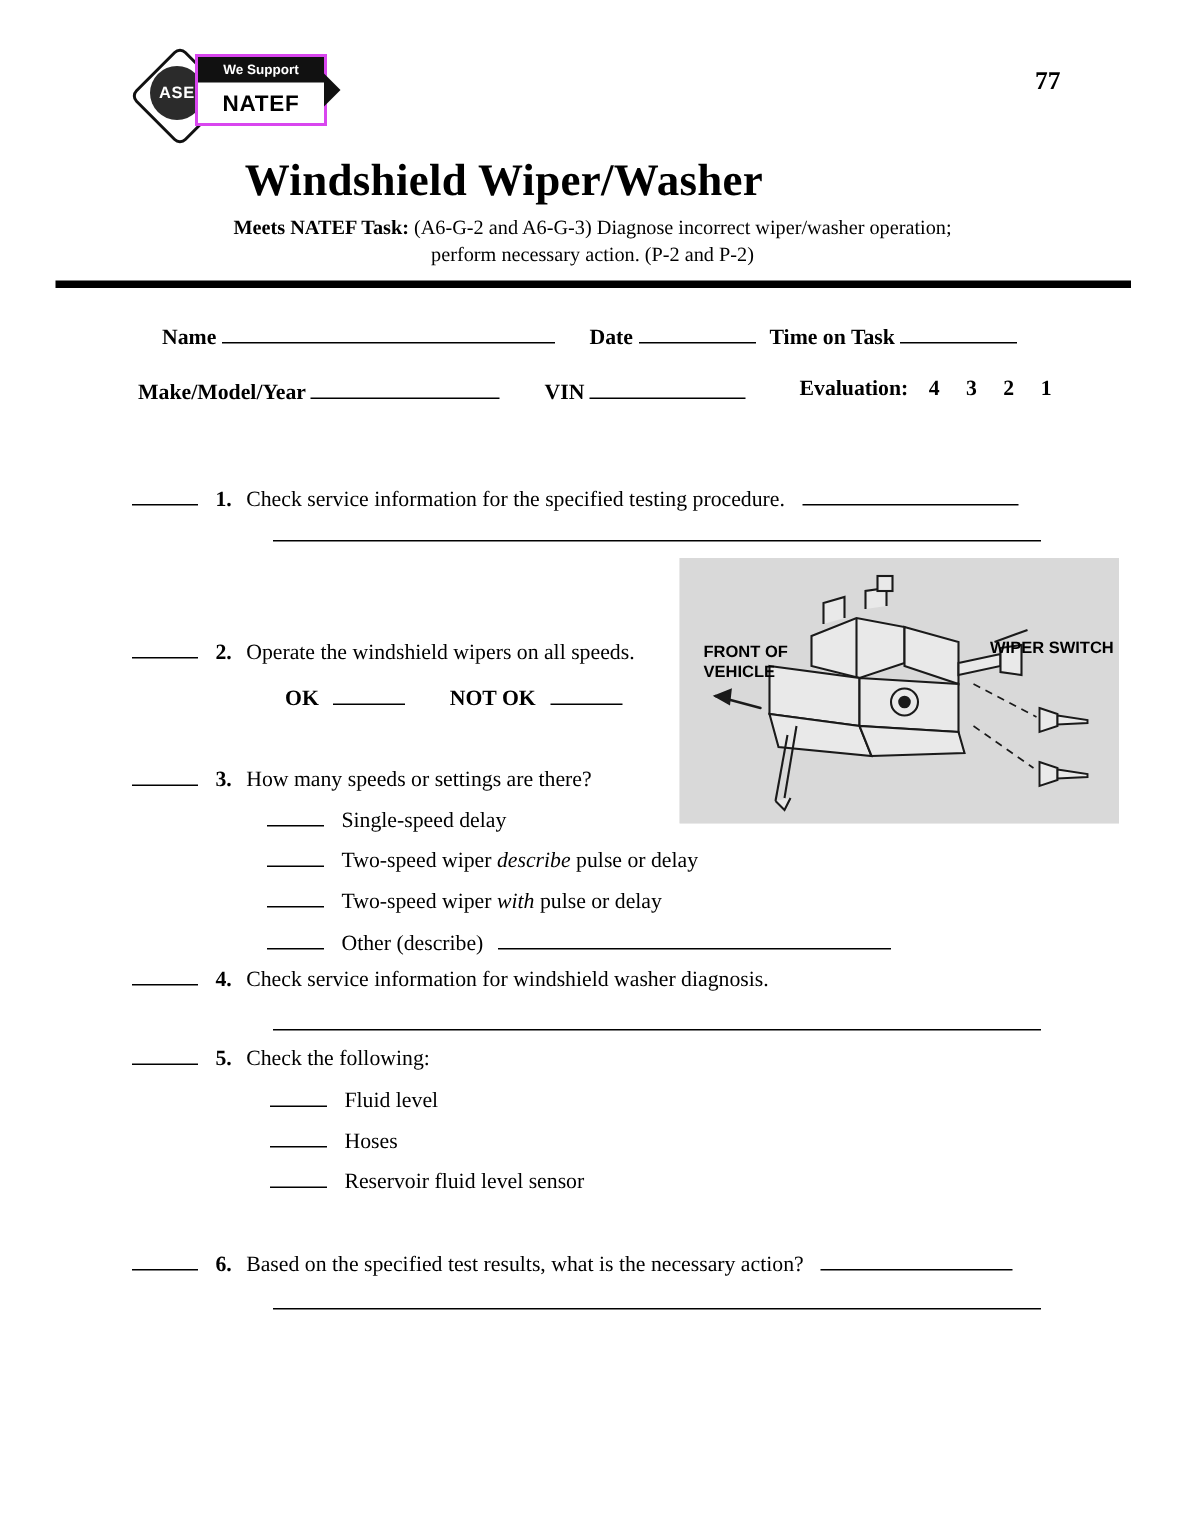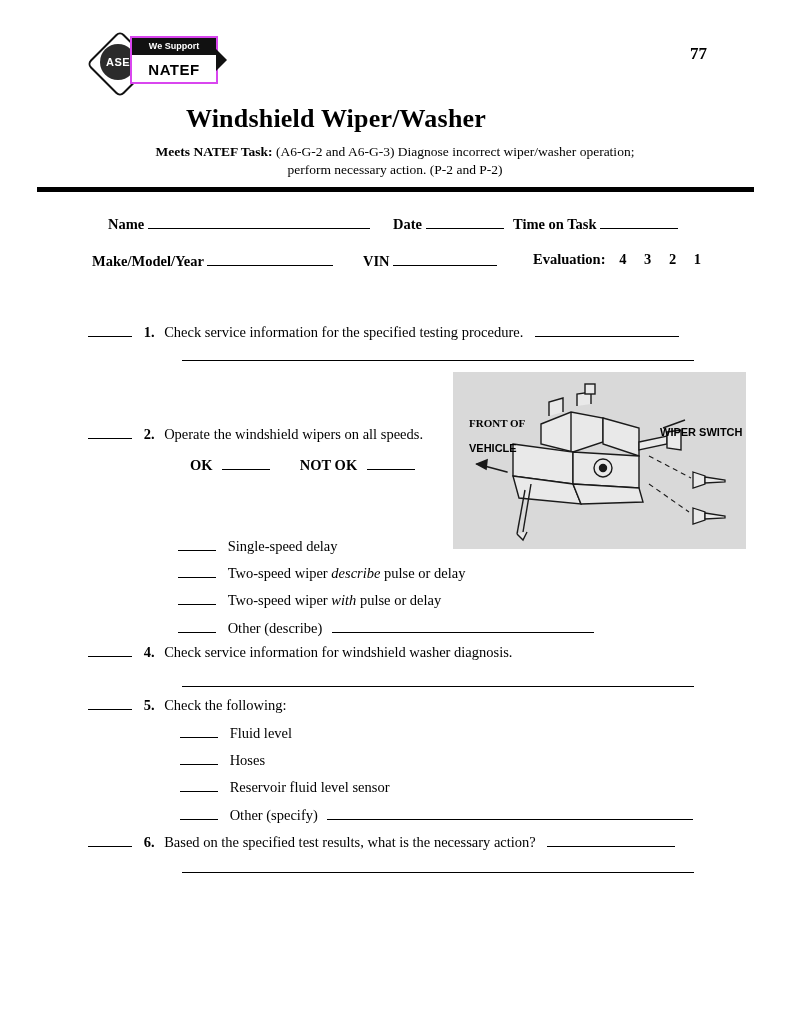--- a/index.html
+++ b/index.html
@@ -117,21 +117,21 @@
     font-size: 17px;
     font-weight: bold;
     font-family: "Liberation Serif", serif;
   }
 
   .doc-title {
     position: absolute;
     left: 0; top: 104px;
     width: 672px;
     text-align: center;
-    font-size: 26px;
+    font-size: 30px;
     font-weight: bold;
     letter-spacing: 0.2px;
   }
 
   .subtitle {
     position: absolute;
     left: 95px;
     top: 143px;
     width: 600px;
     text-align: center;
@@ -329,37 +329,42 @@
 
       <g stroke="#1a1a1a" stroke-width="1.6" fill="#1a1a1a">
         <path d="M54 100 L24 92" stroke-linecap="round"></path>
         <path d="M24 92 L34 88 L33 97 Z"></path>
       </g>
 
       <g stroke="#1a1a1a" stroke-width="1.4" fill="none">
         <path d="M232 48 L210 56"></path>
       </g>
     </svg>
-    <div class="fig-label" style="left:16px; top:45px;font-family:Liberation Serif, serif;">FRONT OF</div>
+    <div class="fig-label" style="left:16px; top:57px;">FRONT OF</div>
     <div class="fig-label" style="left:16px; top:70px;">VEHICLE</div>
     <div class="fig-label" style="left:207px; top:54px;">WIPER SWITCH</div>
   </div>
 
   <div class="item" style="left:88px; top:425px;">
     <span class="blank-short"></span>
     <span class="num" style="margin-left:8px;">2.</span>
     <span style="margin-left:6px;">Operate the windshield wipers on all speeds.</span>
   </div>
   <div class="okrow" style="left:190px; top:456px;">
     <span>OK</span>
     <span class="blank-ok" style="margin-left:6px;"></span>
     <span style="margin-left:26px;">NOT OK</span>
     <span class="blank-ok" style="margin-left:6px;"></span>
   </div>
 
+  <div class="item" style="left:88px; top:510px;">
+    <span class="blank-short"></span>
+    <span class="num" style="margin-left:8px;">3.</span>
+    <span style="margin-left:6px;">How many speeds or settings are there?</span>
+  </div>
   <div class="sub" style="left:178px; top:537px;">
     <span class="blank-sub"></span>
     <span style="margin-left:8px;">Single-speed delay</span>
   </div>
   <div class="sub" style="left:178px; top:564px;">
     <span class="blank-sub"></span>
     <span style="margin-left:8px;">Two-speed wiper <em>describe</em> pulse or delay</span>
   </div>
   <div class="sub" style="left:178px; top:591px;">
     <span class="blank-sub"></span>
@@ -387,25 +392,20 @@
     <span class="blank-sub"></span>
     <span style="margin-left:8px;">Fluid level</span>
   </div>
   <div class="sub" style="left:180px; top:751px;">
     <span class="blank-sub"></span>
     <span style="margin-left:8px;">Hoses</span>
   </div>
   <div class="sub" style="left:180px; top:778px;">
     <span class="blank-sub"></span>
     <span style="margin-left:8px;">Reservoir fluid level sensor</span>
-  </div>
-  <div class="sub" style="left:180px; top:805px;">
-    <span class="blank-sub"></span>
-    <span style="margin-left:8px;">Other (specify)</span>
-    <span class="uline" style="width:366px; margin-left:6px;"></span>
   </div>
 
   <div class="item" style="left:88px; top:832px;">
     <span class="blank-short"></span>
     <span class="num" style="margin-left:8px;">6.</span>
     <span style="margin-left:6px;">Based on the specified test results, what is the necessary action?</span>
     <span class="uline" style="width:128px; margin-left:8px;"></span>
   </div>
   <div class="line-only" style="left:182px; top:872px; width:512px;"></div>
 

